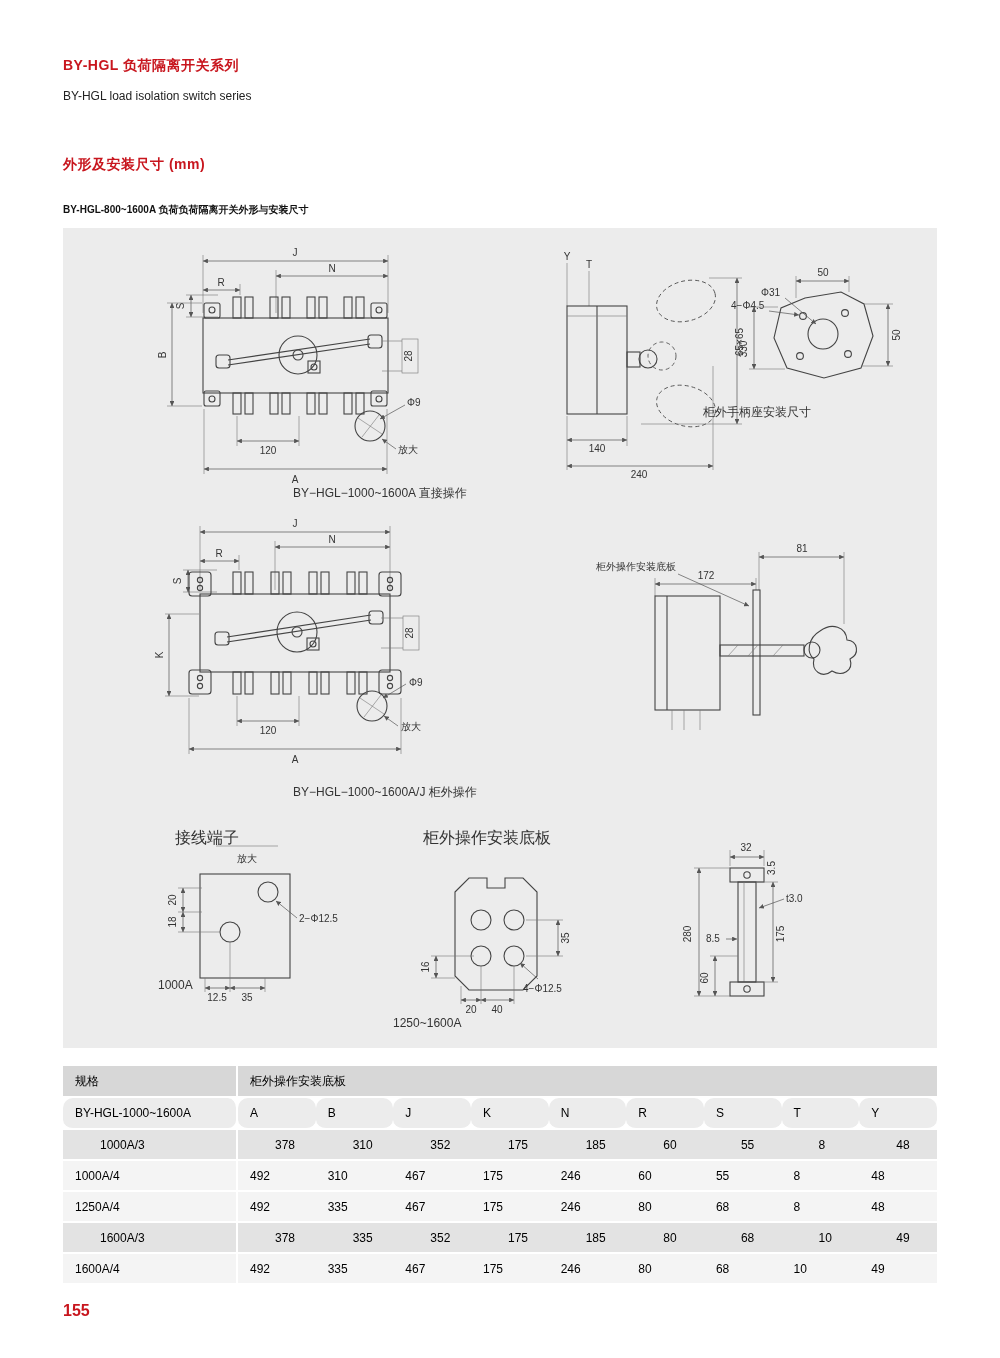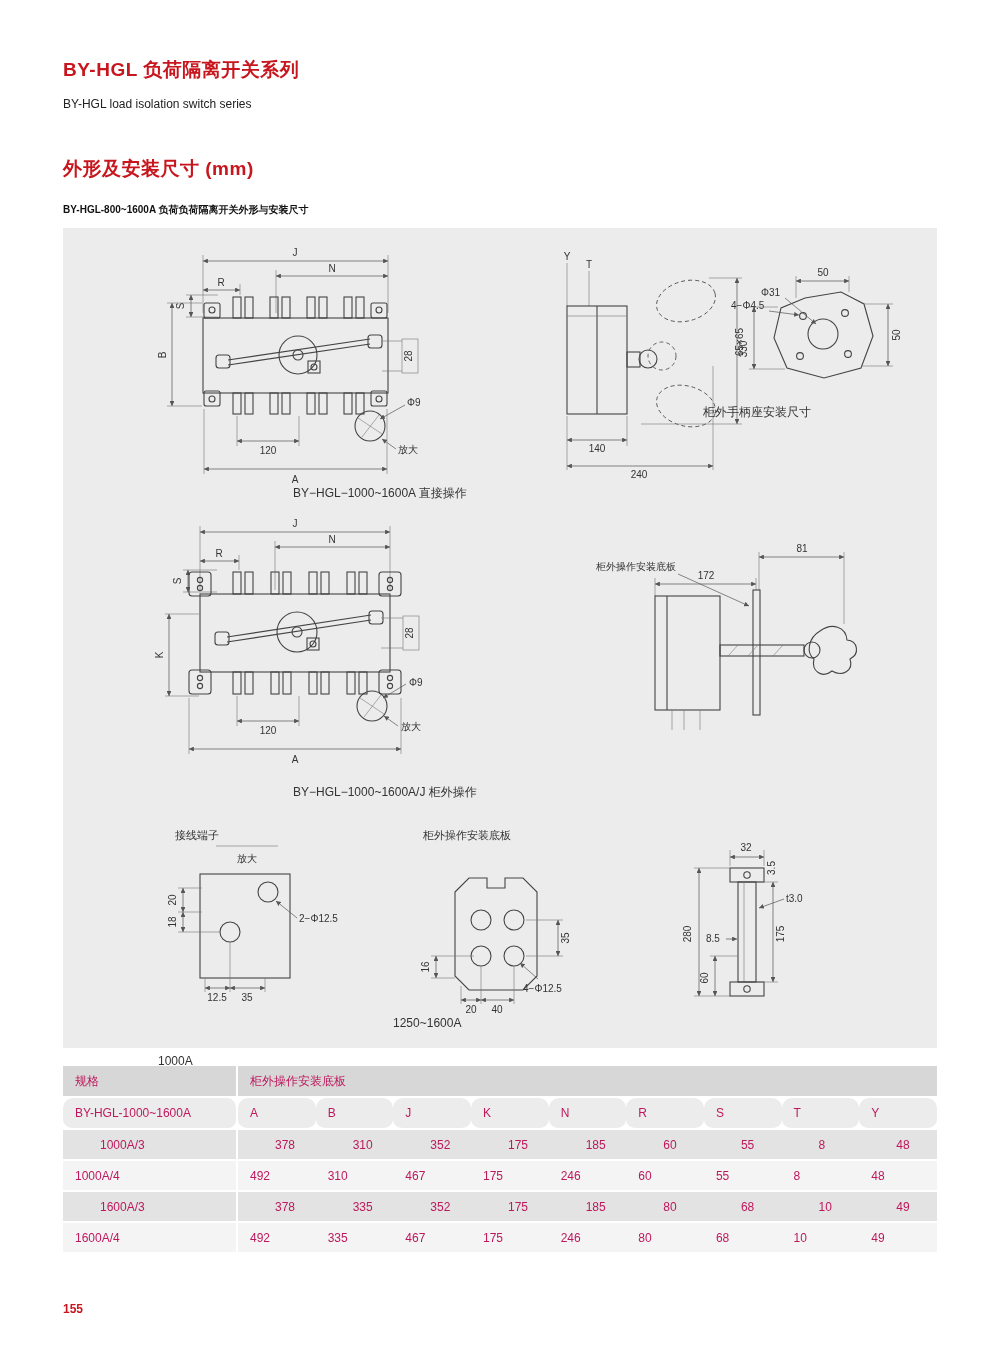--- a/index.html
+++ b/index.html
@@ -1,35 +1,35 @@
 <!DOCTYPE html>
 <html><head>
 <meta charset="utf-8">
 <style>
   html,body{margin:0;padding:0;background:#fff;}
   .page{position:relative;width:1000px;height:1358px;background:#ffffff;
         font-family:"Liberation Sans","DejaVu Sans",sans-serif;overflow:hidden;}
   .abs{position:absolute;}
-  .red-title{color:#c8161e;font-size:19px;font-weight:bold;letter-spacing:.5px;}
+  .red-title{color:#c8161e;font-size:14px;font-weight:bold;letter-spacing:.5px;}
   .en-sub{font-size:12px;color:#222;margin-top:14px;}
   .bold-sub{font-size:10px;font-weight:bold;color:#111;}
   .panel{background:#ececec;}
   .cap{font-size:12px;color:#333;text-align:left;}
-  .heading-sm{font-size:11px;color:#333;}
-  .page-num{color:#c8161e;font-size:12px;font-weight:bold;}
+  .heading-sm{font-size:16px;color:#333;}
+  .page-num{color:#c8161e;font-size:16px;font-weight:bold;}
   
   .ln{stroke:#444;stroke-width:1.1;fill:none;}
   .thin{stroke:#777;stroke-width:.6;fill:none;}
   .dim{stroke:#555;stroke-width:.7;fill:none;}
   .dash{stroke:#555;stroke-width:.9;fill:none;stroke-dasharray:4 3;}
   svg text{font-size:10px;fill:#333;font-family:"Liberation Sans","DejaVu Sans",sans-serif;}
   .mid{text-anchor:middle;}
   
   table.dims{border-collapse:separate;border-spacing:0;width:874px;table-layout:fixed;
-             font-size:12px;color:#be185d;}
+             font-size:12px;color:#000000;}
   table.dims td{padding:0 0 0 12px;height:29px;vertical-align:middle;border-bottom:2px solid #fff;
                 white-space:nowrap;overflow:hidden;}
   tr.h1 td{background:#d7d7d7;height:30px;}
   tr.h2 td{background:#ececec;height:30px;border-radius:10px;}
   tbody tr.odd td{background:#e3e3e3;padding-left:37px;}
   tbody tr.even td{background:#f4f4f4;}
   td.c1{border-right:2px solid #fff;}
 </style>
 </head>
 <body>
@@ -304,21 +304,21 @@
       <line class="dim" x1="25" y1="72" x2="25" y2="92" marker-start="url(#arr)" marker-end="url(#arr)"></line>
       <text class="mid" transform="translate(18,82) rotate(-90)">18</text>
       <line class="thin" x1="47" y1="138" x2="47" y2="152"></line>
         <line class="thin" x1="72" y1="102" x2="72" y2="152"></line>
       <line class="thin" x1="107" y1="138" x2="107" y2="152"></line>
       <line class="dim" x1="47" y1="148" x2="72" y2="148" marker-start="url(#arr)" marker-end="url(#arr)"></line>
       <text class="mid" x="59" y="161">12.5</text>
       <line class="dim" x1="72" y1="148" x2="107" y2="148" marker-start="url(#arr)" marker-end="url(#arr)"></line>
       <text class="mid" x="89" y="161">35</text>
     </svg>
-    <div class="abs cap" style="left:95px;top:826px;width:230px">1000A</div>
+    <div class="abs cap" style="left:95px;top:750px;width:230px">1000A</div>
 
     <svg class="abs" style="left:330px;top:616px" width="210" height="172">
       <path class="ln" d="M62,48 L76,34 L94,34 L94,44 L112,44 L112,34 L130,34 L144,48 L144,132 L130,146 L76,146 L62,132 Z"></path>
       <circle class="ln" cx="88" cy="76" r="10"></circle>
         <circle class="ln" cx="121" cy="76" r="10"></circle>
       <circle class="ln" cx="88" cy="112" r="10"></circle>
         <circle class="ln" cx="121" cy="112" r="10"></circle>
       <line class="thin" x1="133" y1="76" x2="170" y2="76"></line>
         <line class="thin" x1="133" y1="112" x2="170" y2="112"></line>
       <line class="dim" x1="165" y1="76" x2="165" y2="112" marker-start="url(#arr)" marker-end="url(#arr)"></line>
@@ -412,20 +412,32 @@
             <td>492</td>
             <td>310</td>
             <td>467</td>
             <td>175</td>
             <td>246</td>
             <td>60</td>
             <td>55</td>
             <td>8</td>
             <td>48</td>
           </tr>
+          <tr class="even">
+            <td class="c1">1250A/4</td>
+            <td>492</td>
+            <td>335</td>
+            <td>467</td>
+            <td>175</td>
+            <td>246</td>
+            <td>80</td>
+            <td>68</td>
+            <td>8</td>
+            <td>48</td>
+          </tr>
           <tr class="odd">
             <td class="c1">1600A/3</td>
             <td>378</td>
             <td>335</td>
             <td>352</td>
             <td>175</td>
             <td>185</td>
             <td>80</td>
             <td>68</td>
             <td>10</td>

